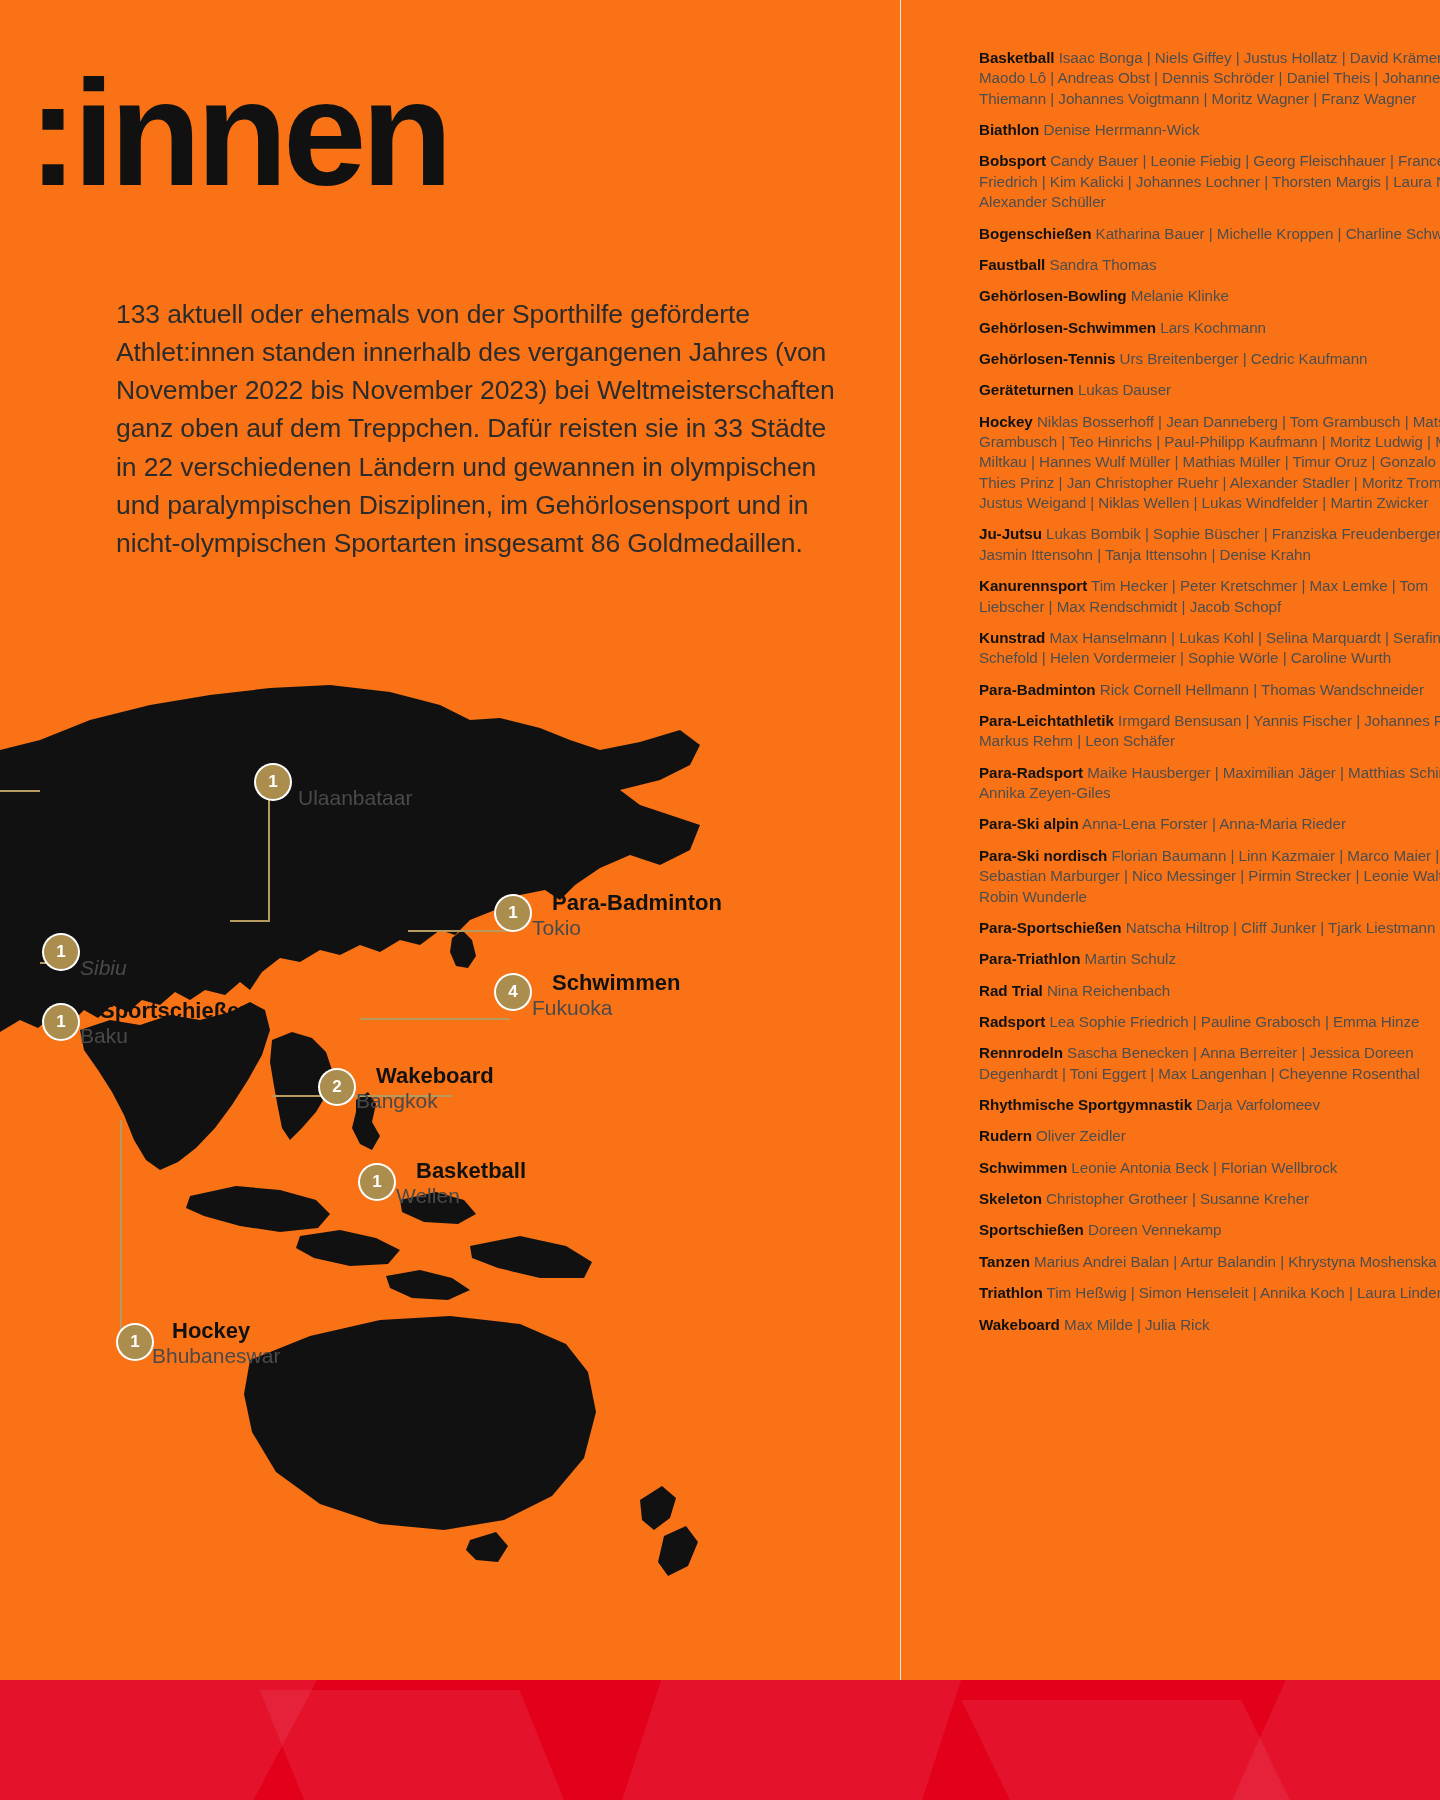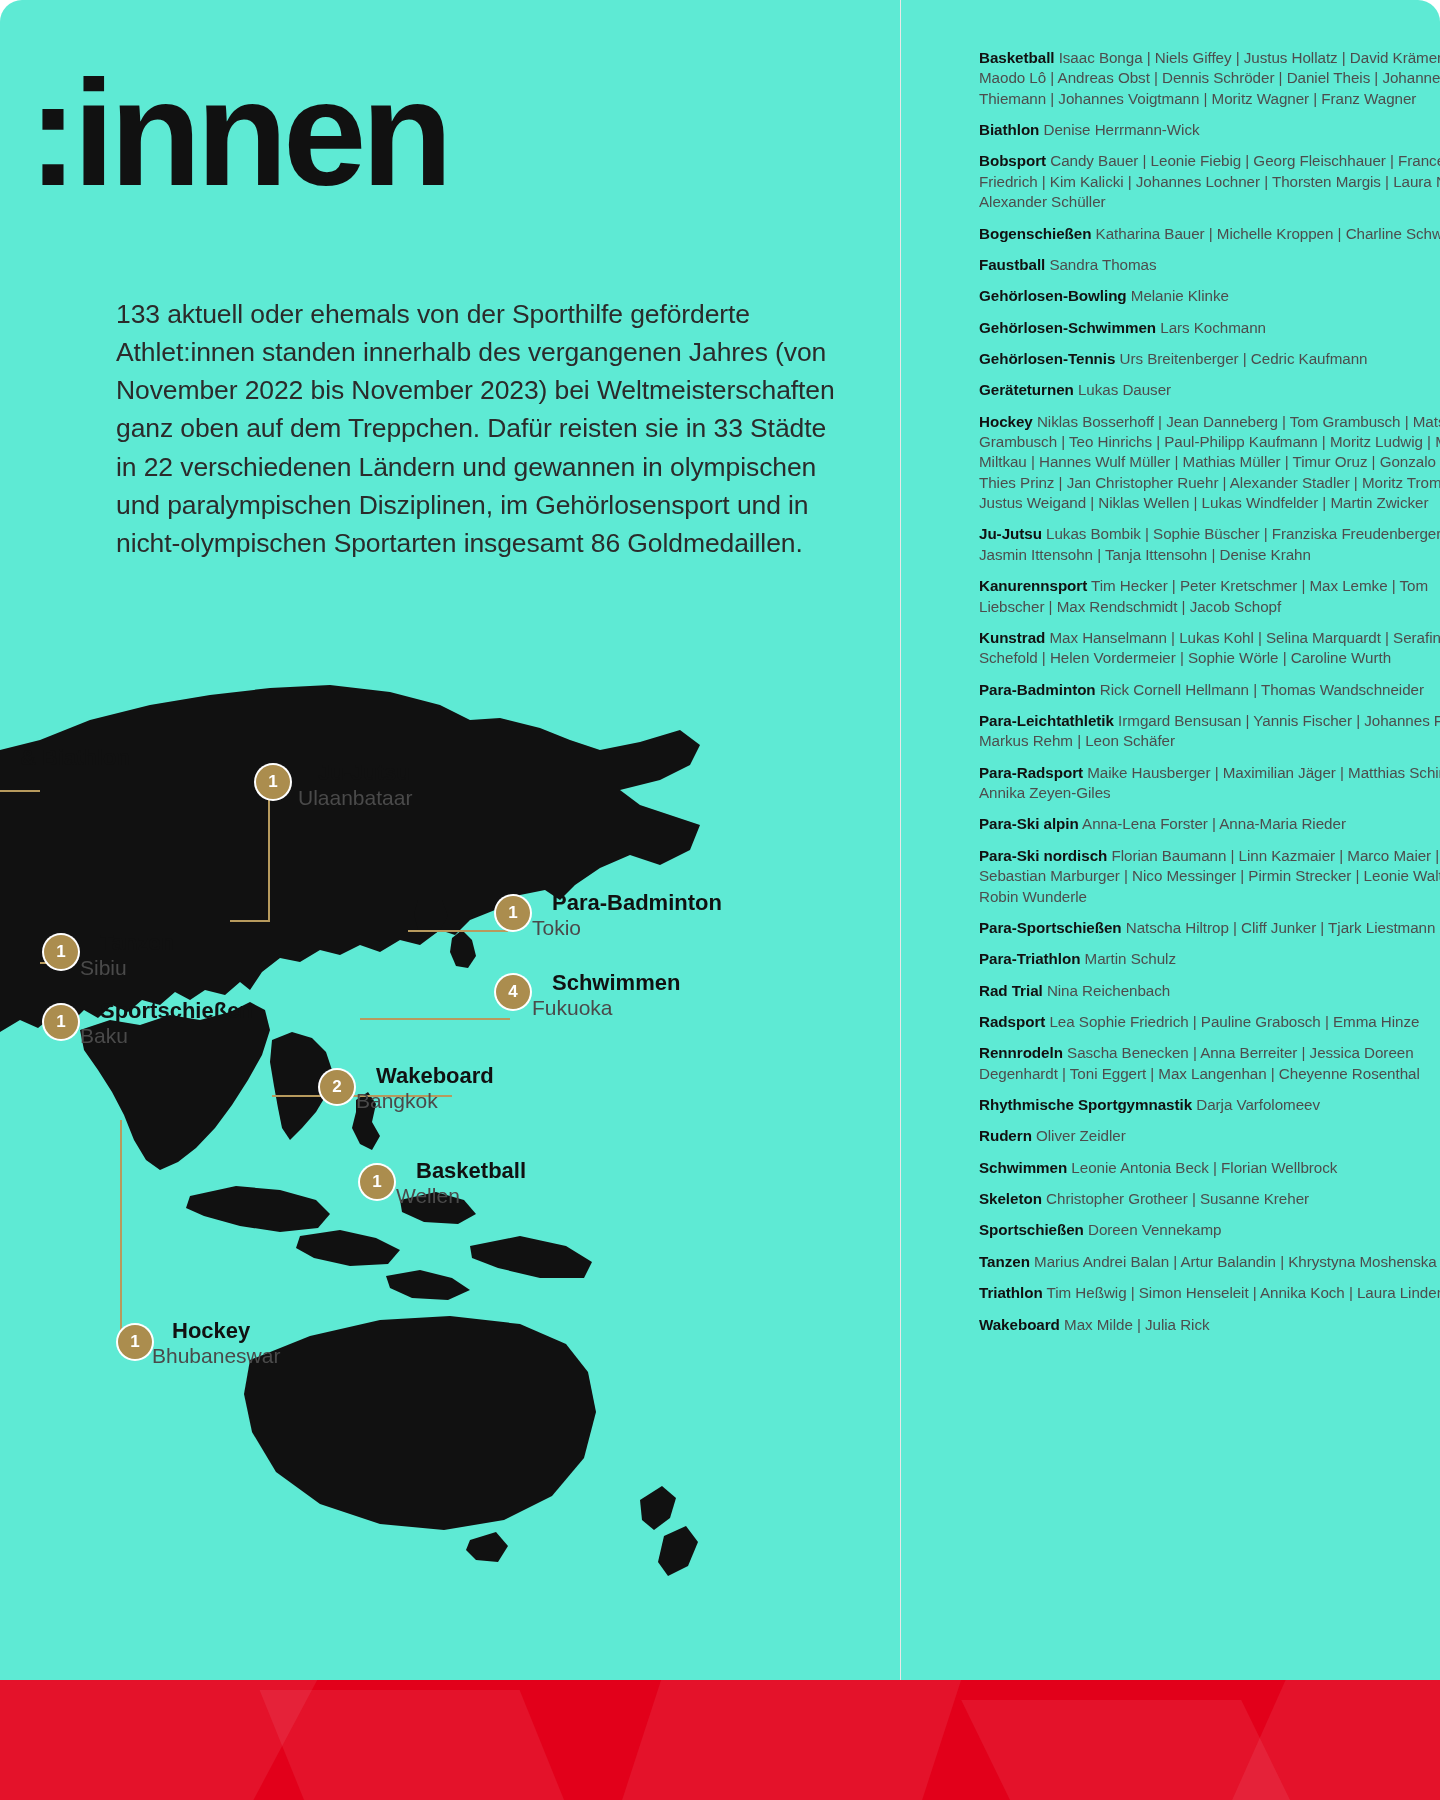--- a/index.html
+++ b/index.html
@@ -11,22 +11,21 @@
     width: 1440px;
     height: 1800px;
     position: relative;
     overflow: hidden;
     font-family: "Liberation Sans", sans-serif;
     color: #111111;
   }
   .page {
     position: absolute;
     inset: 0;
-    background: #5eead4;
-    border-radius: 22px;
+    background: #f97316;
   }
 
   
   .left-col {
     position: absolute;
     left: 0;
     top: 0;
     width: 900px;
     height: 1800px;
   }
@@ -240,21 +239,21 @@
         <span>1</span>
       </div>
       <div class="lbl" style="left:532px; top:290px;">
         <span class="sport">Para-Badminton</span>
         <span class="city">Tokio</span>
       </div>
 
       <div class="marker" style="left:44px; top:335px;">
         <span>1</span>
       </div>
-      <div class="lbl" style="left:80px; top:330px;">
+      <div class="lbl" style="left:80px; top:330px;font-style:italic;">
         <span class="sport">Tanzen</span>
         <span class="city">Sibiu</span>
       </div>
 
       <div class="marker" style="left:496px; top:375px;">
         <span>4</span>
       </div>
       <div class="lbl" style="left:532px; top:370px;">
         <span class="sport">Schwimmen</span>
         <span class="city">Fukuoka</span>

